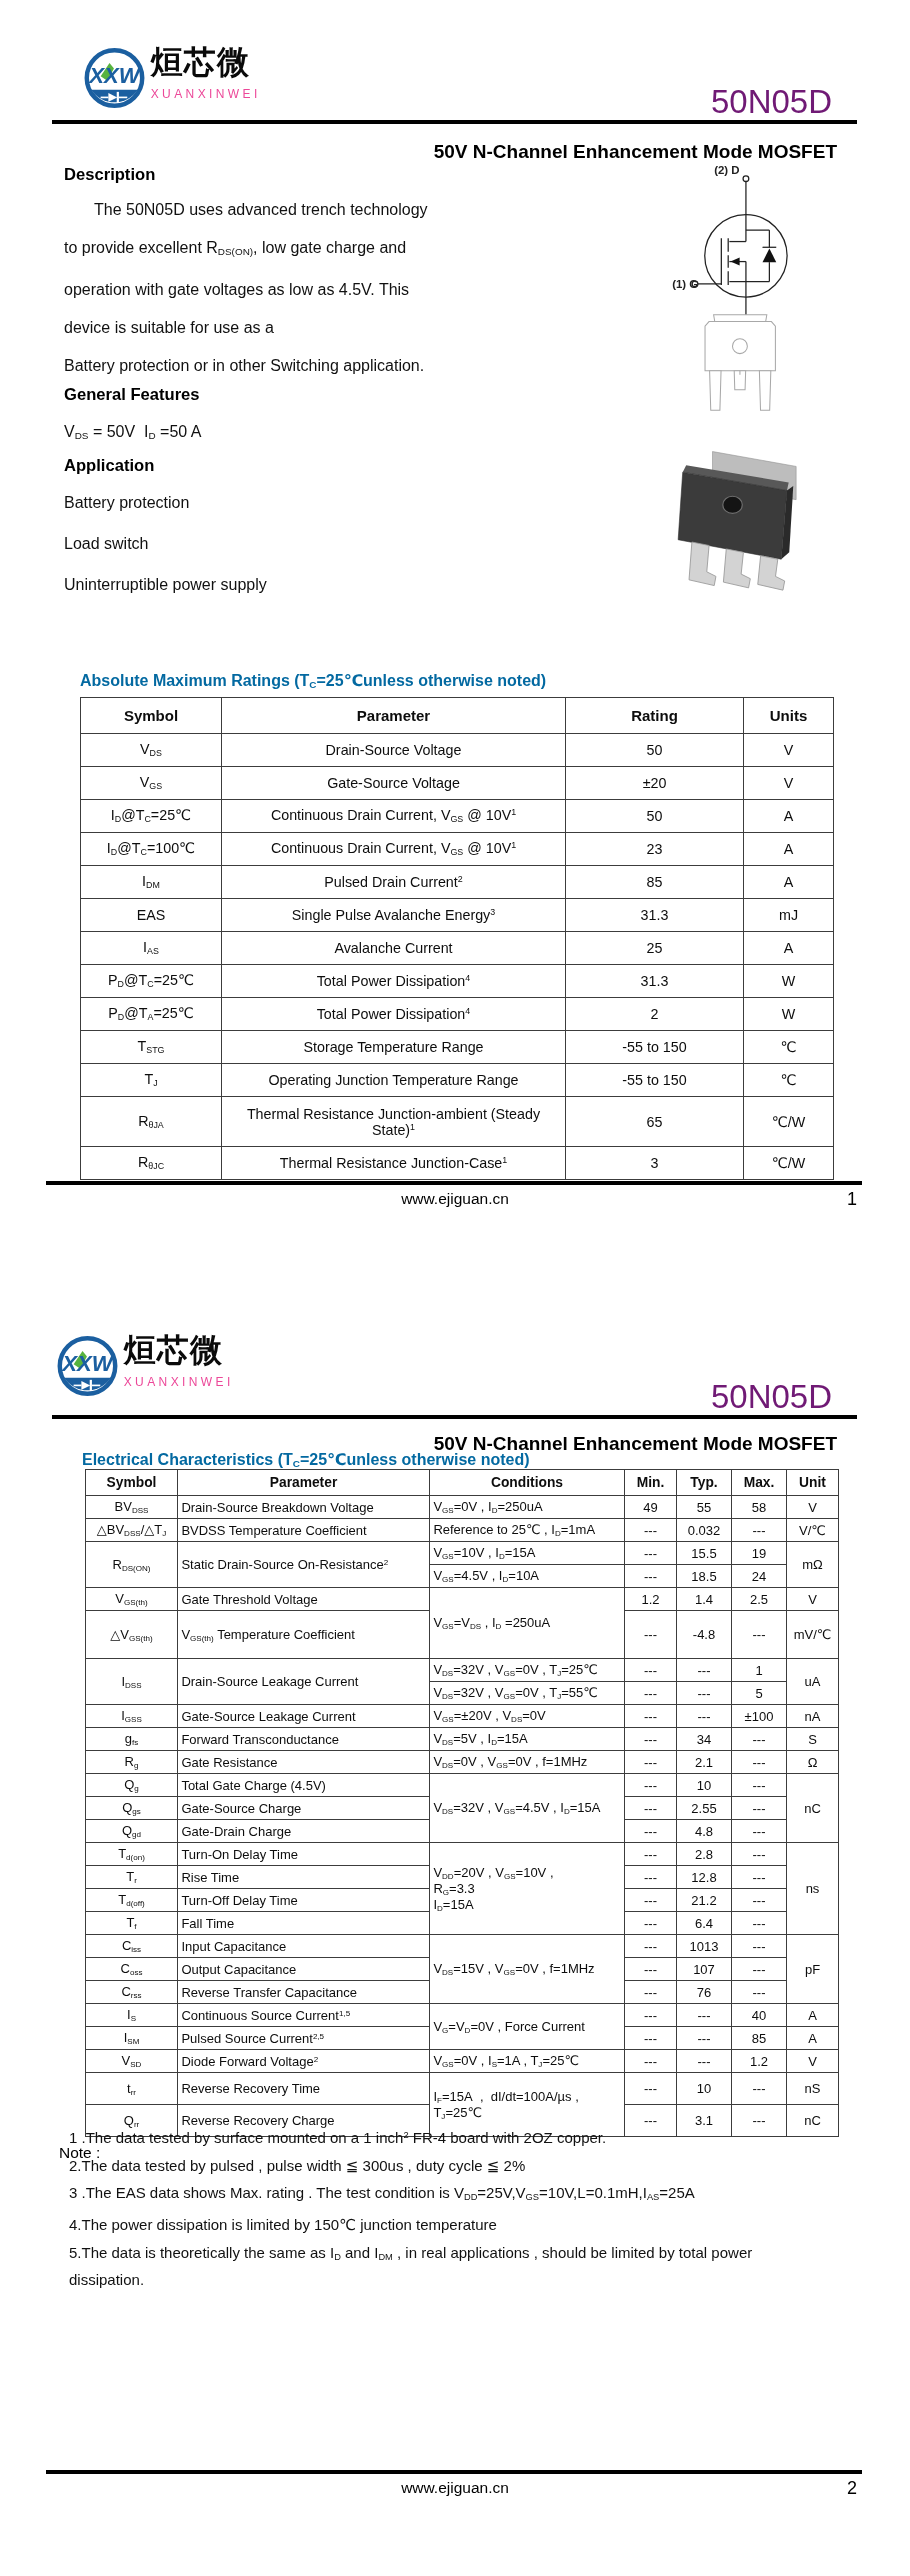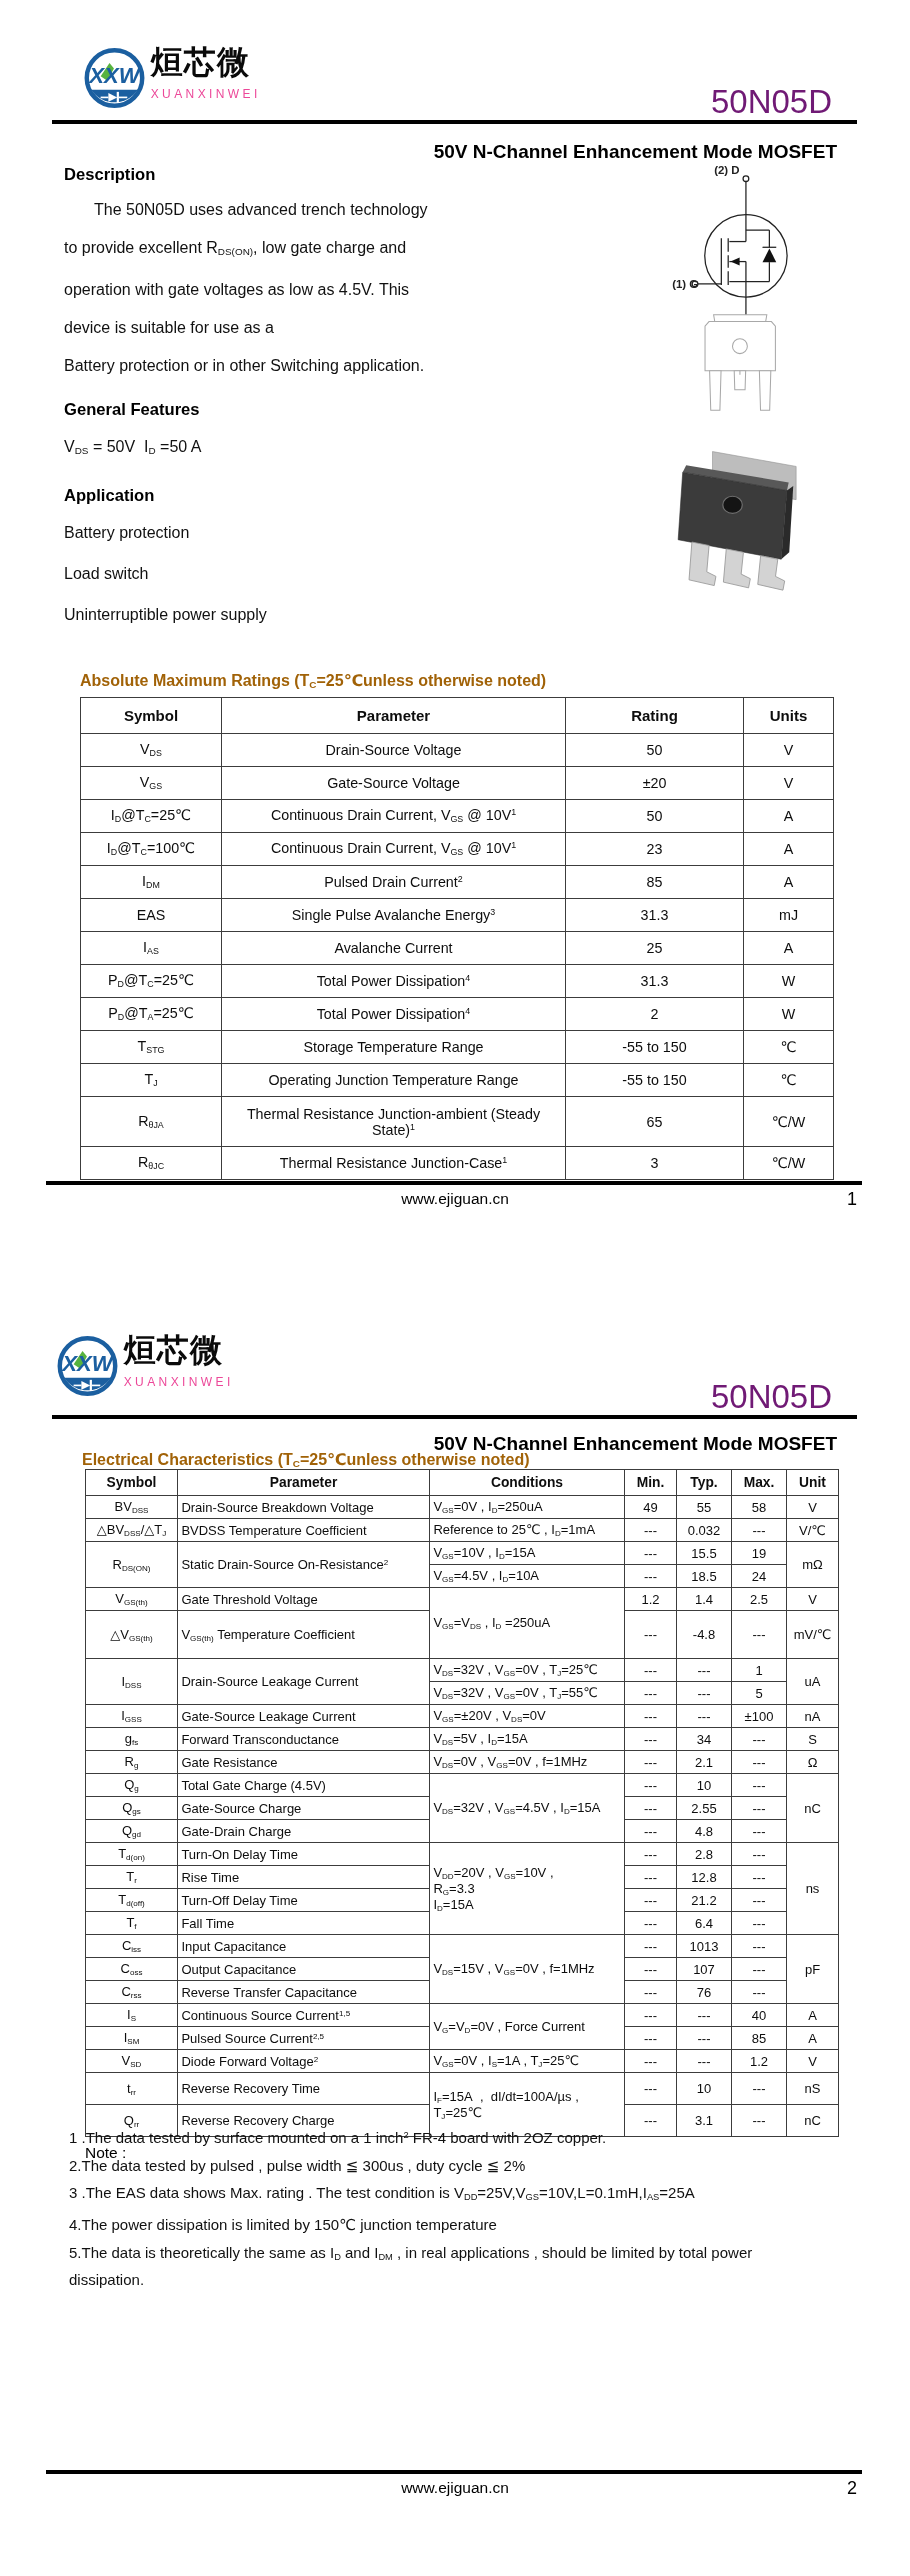--- a/index.html
+++ b/index.html
@@ -11,27 +11,27 @@
   .logo-cn{font-weight:bold;font-size:32px;color:#0a0a0a;line-height:1.0;letter-spacing:1.1px;}
   .logo-en{font-size:12px;letter-spacing:3.4px;color:#ec4899;margin-top:9px;font-weight:500;}
   .part-number{position:absolute;right:78px;font-size:33px;font-weight:normal;color:#701a75;line-height:1;}
   .head-rule{position:absolute;left:52px;right:53px;height:4px;background:#000;}
   .subtitle{position:absolute;right:73px;font-size:19px;font-weight:bold;color:#000;}
   
   .col-left{position:absolute;left:64px;top:165px;width:459px;}
   .h-sec{font-size:16.6px;font-weight:bold;margin:0 0 5.7px 0;color:#000;}
   .body-line{font-size:16px;line-height:38px;white-space:nowrap;}
   .indent{text-indent:30px;}
-  .gap-top{margin-top:15px;}
+  .gap-top{margin-top:0;}
   .feat-line{font-size:16px;line-height:41px;white-space:nowrap;}
   
   .fig{position:absolute;}
   .pin-label{font-size:20px;font-family:"Liberation Sans",sans-serif;fill:#222;font-weight:bold;}
   
-  .tbl-heading{position:absolute;font-size:16px;font-weight:bold;color:#a16207;}
+  .tbl-heading{position:absolute;font-size:16px;font-weight:bold;color:#0369a1;}
   table.ds{border-collapse:collapse;table-layout:fixed;position:absolute;background:#fff;}
   table.ds td,table.ds th{border:1.1px solid #3c3c3c;text-align:center;vertical-align:middle;
       padding:1.1px 3.4px;overflow:hidden;color:#0d0d0d;}
   table.ds th{font-weight:bold;}
   #abs-table{left:80px;top:697px;width:753px;font-size:14.3px;}
   #abs-table th{font-size:15px;}
   #ec-table{left:85px;top:181px;width:752px;font-size:13px;}
   #ec-table th{font-size:13.8px;}
   #ec-table td.al,.al{text-align:left;}
   tr.rh{height:33px;} tr.rh-tall{height:50px;} tr.rhh{height:36px;}
@@ -503,21 +503,21 @@
         <td>Q<sub>rr</sub></td>
         <td class="al">Reverse Recovery Charge</td>
         <td>---</td>
         <td>3.1</td>
         <td>---</td>
         <td>nC</td>
       </tr>
     </tbody>
       </table>
 
-    <div class="note-head" style="left:85px;top:856px;">Note :</div>
+    <div class="note-head" style="left:59px;top:856px;">Note :</div>
     <div class="notes" style="left:69px;top:836px;">
       <div class="note-line">1 .The data tested by surface mounted on a 1 inch<sup>2</sup> FR-4 board with 2OZ copper.</div>
       <div class="note-line">2.The data tested by pulsed , pulse width ≦ 300us , duty cycle ≦ 2%</div>
       <div class="note-line">3 .The EAS data shows Max. rating . The test condition is V<sub>DD</sub>=25V,V<sub>GS</sub>=10V,L=0.1mH,I<sub>AS</sub>=25A</div>
       <div class="note-line">4.The power dissipation is limited by 150℃ junction temperature</div>
       <div class="note-line" style="width:752px;">5.The data is theoretically the same as I<sub>D</sub> and I<sub>DM</sub> , in real applications , should be limited by total power dissipation.</div>
     </div>
 
     <div class="foot-rule" style="top:1182px;"></div>
     <div class="foot-site" style="top:1191px;">www.ejiguan.cn</div>

